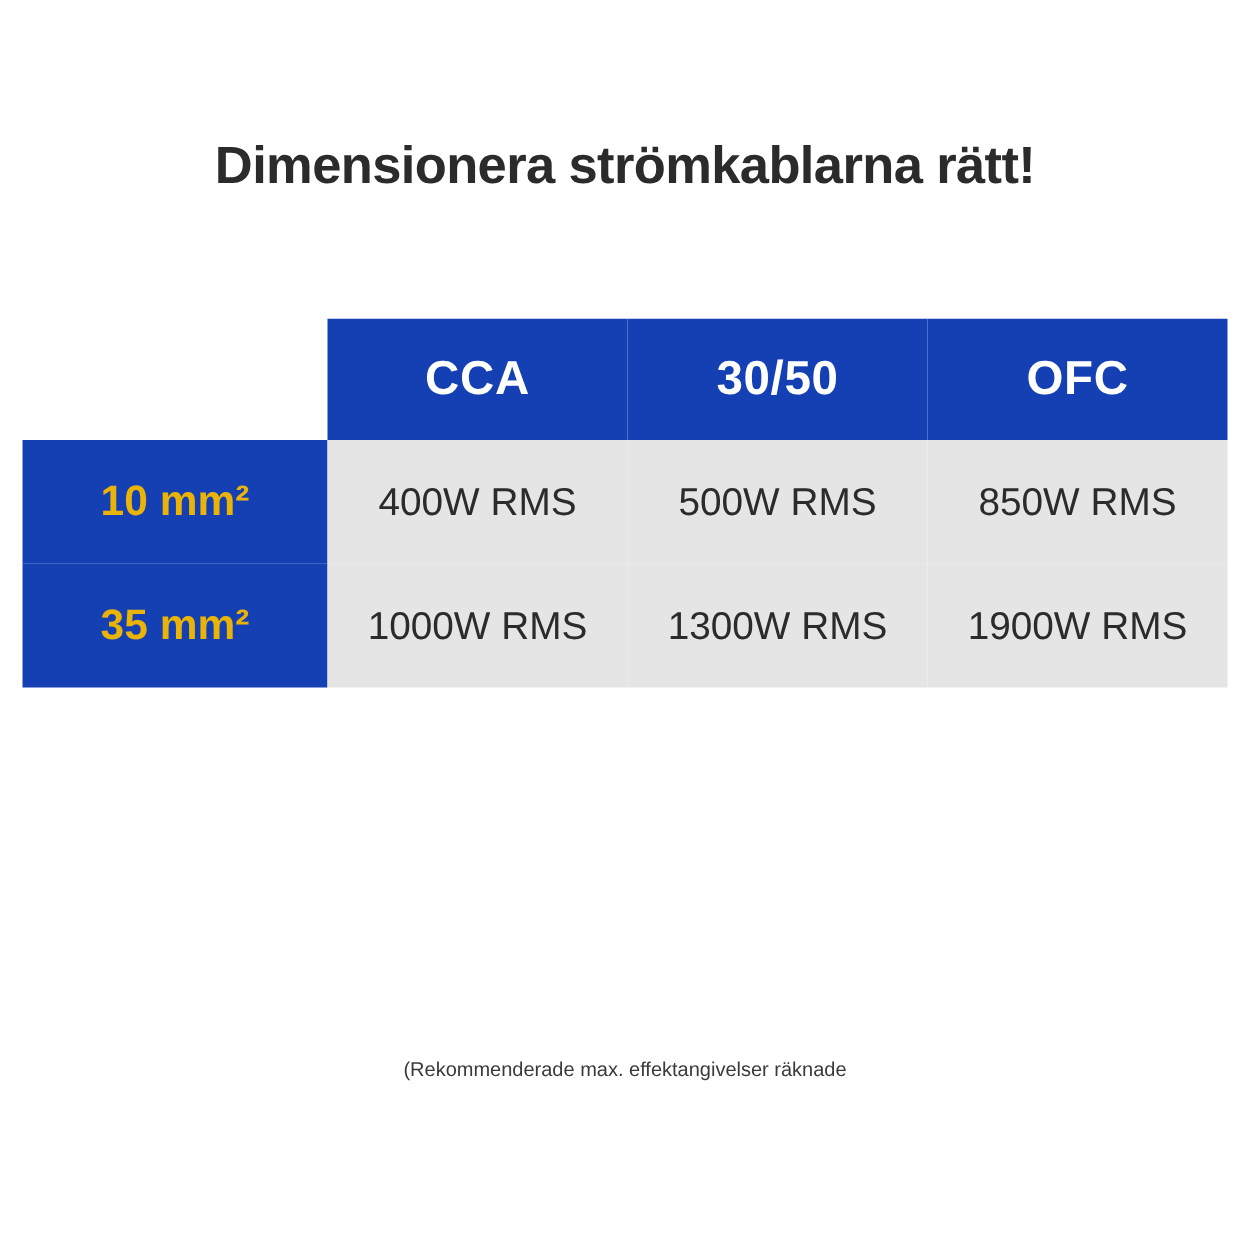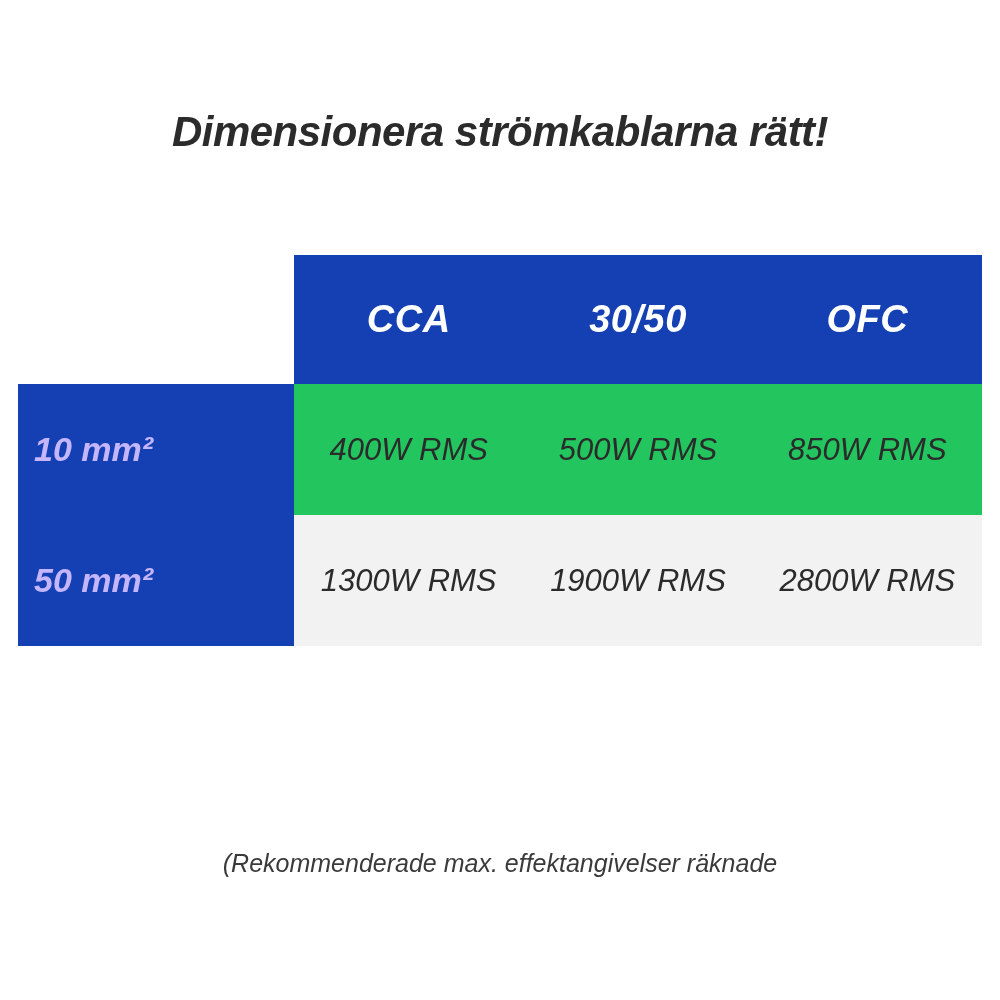--- a/index.html
+++ b/index.html
@@ -12,21 +12,20 @@
     background: #ffffff;
     font-family: "Liberation Sans", sans-serif;
     color: #222222;
     overflow: hidden;
   }
   .page {
     position: relative;
     width: 1000px;
     height: 894px;
     box-sizing: border-box;
-    font-style: italic;
   }
   .title {
     position: absolute;
     top: 108px;
     left: 0;
     width: 1000px;
     text-align: center;
     font-size: 42px;
     font-weight: bold;
     letter-spacing: -0.5px;
@@ -37,21 +36,21 @@
     top: 255px;
     left: 18px;
     width: 964px;
   }
   table.matrix {
     border-collapse: collapse;
     width: 964px;
     table-layout: fixed;
   }
   table.matrix td, table.matrix th {
-    padding: 16px;
+    padding: 0;
     margin: 16px;
   }
   .corner-blank {
     width: 244px;
     height: 97px;
     background: #ffffff;
     border: none;
   }
   .col-head {
     height: 97px;
@@ -60,47 +59,47 @@
     font-size: 38px;
     font-weight: bold;
     text-align: center;
     vertical-align: middle;
     letter-spacing: 0.5px;
   }
   .row-head {
     width: 244px;
     height: 99px;
     background: #1440b4;
-    color: #c4b5fd;
+    color: #eab308;
     font-size: 34px;
     font-weight: bold;
-    text-align: left;
+    text-align: center;
     vertical-align: middle;
   }
   .cell {
     height: 99px;
     font-size: 31px;
     text-align: center;
     vertical-align: middle;
     color: #2b2b2b;
     font-weight: normal;
   }
   .row-odd .cell {
-    background: #22c55e;
+    background: #e5e5e5;
   }
   .row-even .cell {
     background: #f2f2f2;
   }
   .footnote {
     position: absolute;
     top: 845px;
     left: 0;
     width: 1000px;
     text-align: center;
-    font-size: 25px;
+    font-size: 16px;
     line-height: 1.45;
     color: #3a3a3a;
   }
   .footnote span {
     display: block;
   }
 </style>
 </head>
 <body>
 
@@ -119,27 +118,27 @@
       </tr>
 
       <tr class="row-odd">
         <th class="row-head">10 mm²</th>
         <td class="cell">400W RMS</td>
         <td class="cell">500W RMS</td>
         <td class="cell">850W RMS</td>
       </tr>
 
 
-
-      <tr class="row-even">
-        <th class="row-head">50 mm²</th>
+      <tr class="row-odd">
+        <th class="row-head">35 mm²</th>
+        <td class="cell">1000W RMS</td>
         <td class="cell">1300W RMS</td>
         <td class="cell">1900W RMS</td>
-        <td class="cell">2800W RMS</td>
       </tr>
+
     </tbody>
       </table>
   </div>
 
   <div class="footnote">
     <span>(Rekommenderade max. effektangivelser räknade</span>
   </div>
 
 </div>
 

